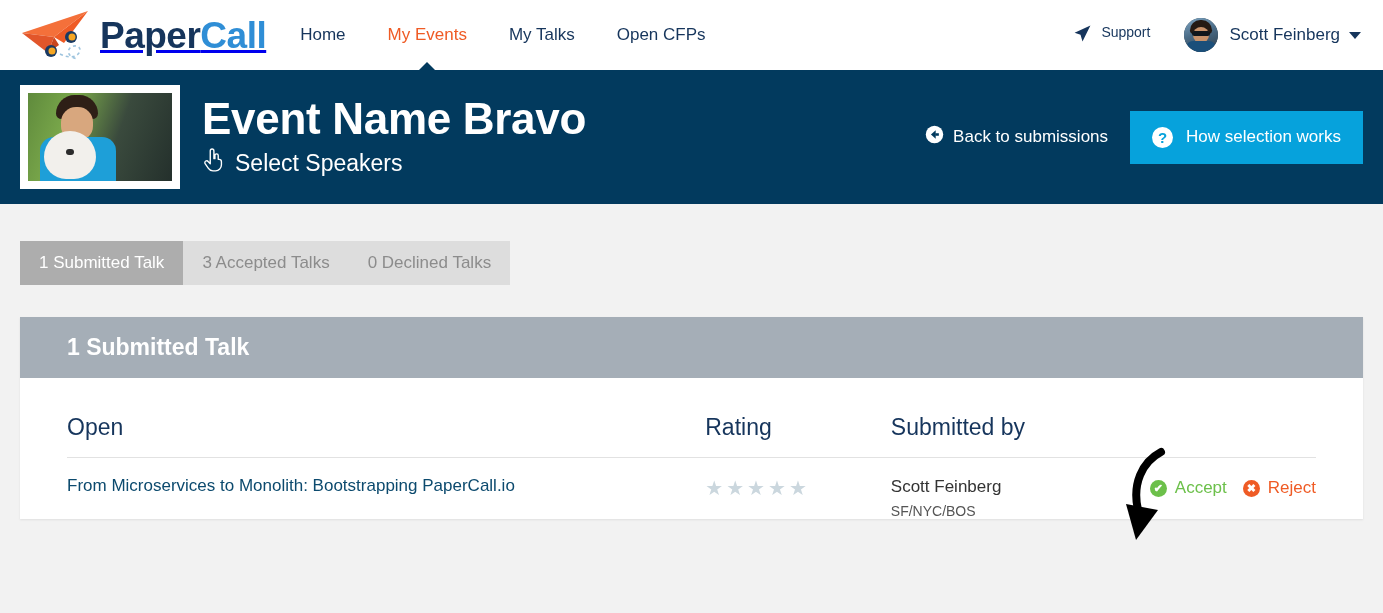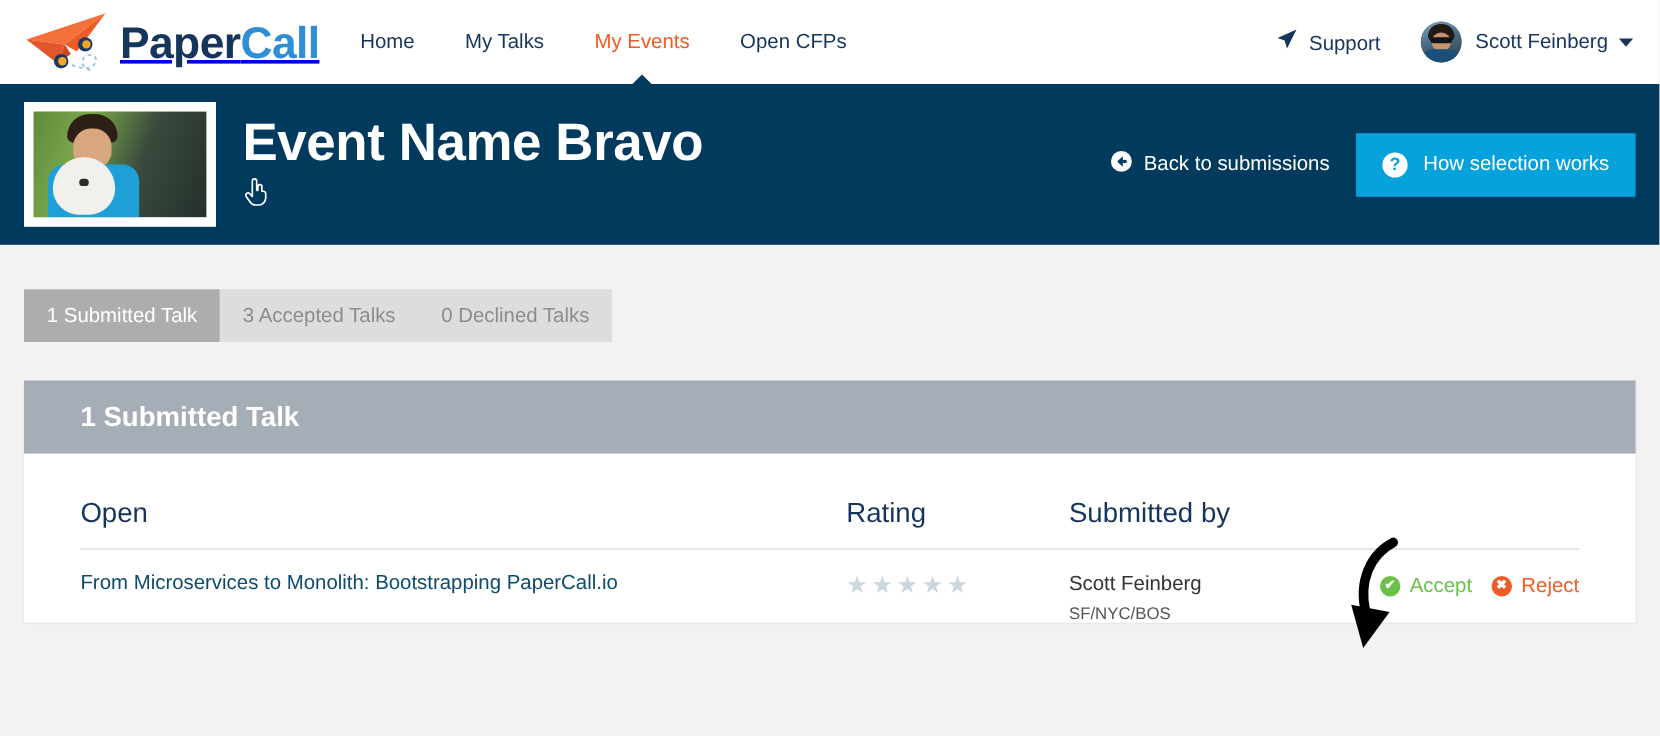--- a/index.html
+++ b/index.html
@@ -77,23 +77,23 @@
   }
 
   .nav-right {
     margin-left: auto;
     display: flex;
     align-items: center;
     gap: 34px;
   }
   .support-link {
     display: flex;
-    align-items: flex-end;
+    align-items: flex-start;
     gap: 9px;
-    font-size: 17px;
+    font-size: 14px;
     color: #16355c;
     text-decoration: none;
     cursor: pointer;
   }
   .user-menu {
     display: flex;
     align-items: center;
     gap: 11px;
     font-size: 17px;
     color: #16355c;
@@ -330,22 +330,22 @@
         <path d="M42 47 C 52 52, 60 50, 62 44 C 63 39, 56 37, 52 41 C 48 45, 52 51, 60 52" fill="none" stroke="#9ec4de" stroke-width="1.6" stroke-dasharray="3,3"></path>
       </svg>
     </span>
     <span class="logo-text">
       <span class="logo-paper">Paper</span><span class="logo-call">Call</span>
     </span>
   </a>
 
   <nav class="nav-links">
     <a class="nav-link" href="#">Home</a>
+    <a class="nav-link active" href="#">My Events</a>
     <a class="nav-link" href="#">My Talks</a>
-    <a class="nav-link active" href="#">My Events</a>
     <a class="nav-link" href="#">Open CFPs</a>
   </nav>
 
   <div class="nav-right">
     <a class="support-link" href="#">
       <span>
         <svg width="19" height="19" viewBox="0 0 24 24" aria-hidden="true">
           <path d="M22 2 L2 11 L9.5 13.5 L12 22 Z" fill="#16355c"></path>
         </svg>
       </span>
@@ -380,20 +380,21 @@
   </div>
 
   <div class="banner-text">
     <div class="event-title">Event Name Bravo</div>
     <div class="event-sub">
       <span>
         <svg width="22" height="24" viewBox="0 0 24 26" aria-hidden="true">
           <path d="M9 3.2c0-1.2.9-2.2 2-2.2s2 1 2 2.2v8.3h1.1V8.1c0-1 .8-1.8 1.8-1.8s1.8.8 1.8 1.8v4.2h1.1c1.4 0 2.4 1.1 2.4 2.5v3.4c0 3.6-2.8 6.6-6.3 6.6h-3c-2 0-3.8-1-4.9-2.7L3.4 17c-.6-1-.3-2.3.7-2.9.9-.5 2-.3 2.6.5L9 17V3.2z" fill="none" stroke="#ffffff" stroke-width="1.5" stroke-linejoin="round"></path>
         </svg>
       </span>
+      <span>Select Speakers</span>
     </div>
   </div>
 
   <div class="banner-actions">
     <a class="back-link" href="#">
       <span>
         <svg width="19" height="19" viewBox="0 0 24 24" aria-hidden="true">
           <circle cx="12" cy="12" r="11" fill="#ffffff"></circle>
           <path d="M13.5 6.5 L7.5 12 L13.5 17.5 Z" fill="#023a5e"></path>
           <rect x="13" y="10.4" width="4.5" height="3.2" fill="#023a5e"></rect>

